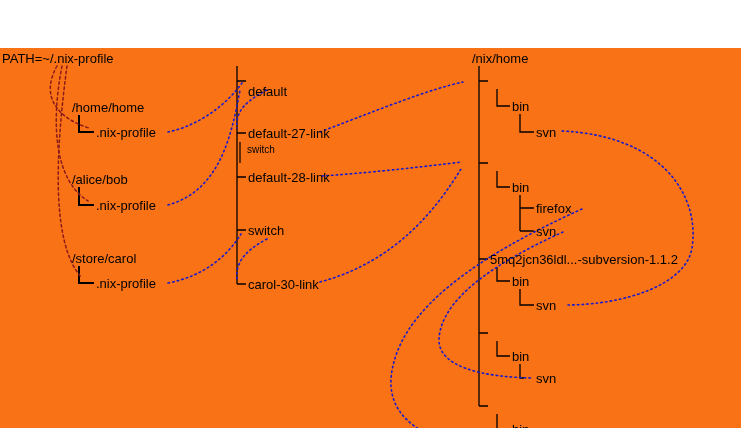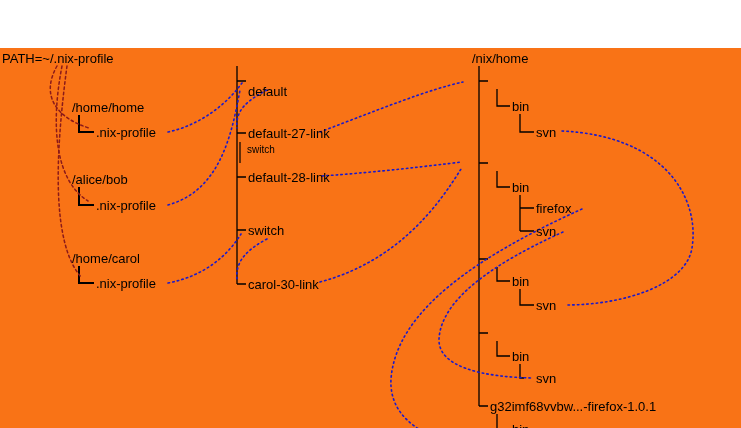--- a/index.html
+++ b/index.html
@@ -79,42 +79,42 @@
     <path class="sym" d="M 563,184 C 492,216 441,252 439,291 C 438,319 482,329 533,330" marker-end="url(#mb)" stroke="#1a1acd"></path>
 
     <path class="switch-arrow" d="M 240,94 V 115" marker-end="url(#mk)"></path>
   </svg>
 
   <div class="lbl" style="left:2px;top:3px">PATH=~/.nix-profile</div>
   <div class="lbl" style="left:72px;top:52px">/home/home</div>
   <div class="lbl" style="left:96px;top:77px">.nix-profile</div>
   <div class="lbl" style="left:72px;top:124px">/alice/bob</div>
   <div class="lbl" style="left:96px;top:150px">.nix-profile</div>
-  <div class="lbl" style="left:72px;top:203px">/home/carol</div>
+  <div class="lbl" style="left:72px;top:203px">/store/carol</div>
   <div class="lbl" style="left:96px;top:228px">.nix-profile</div>
 
   <div class="lbl" style="left:248px;top:36px">default</div>
   <div class="lbl" style="left:248px;top:78px">default-27-link</div>
   <div class="lbl small" style="left:247px;top:96px">switch</div>
   <div class="lbl" style="left:248px;top:122px">default-28-link</div>
   <div class="lbl" style="left:248px;top:175px">switch</div>
   <div class="lbl" style="left:248px;top:229px">carol-30-link</div>
 
   <div class="lbl" style="left:472px;top:3px">/nix/home</div>
 
   <div class="lbl" style="left:512px;top:51px">bin</div>
   <div class="lbl" style="left:536px;top:77px">svn</div>
 
   <div class="lbl" style="left:512px;top:132px">bin</div>
   <div class="lbl" style="left:536px;top:153px">firefox</div>
   <div class="lbl" style="left:536px;top:176px">svn</div>
 
+  <div class="lbl" style="left:490px;top:204px">5mq2jcn36ldl...-subversion-1.1.2</div>
   <div class="lbl" style="left:512px;top:226px">bin</div>
   <div class="lbl" style="left:536px;top:250px">svn</div>
 
   <div class="lbl" style="left:512px;top:301px">bin</div>
   <div class="lbl" style="left:536px;top:323px">svn</div>
 
-  <div class="lbl" style="left:490px;top:351px">g32imf68vvbw...-firefox-1.0.1</div>
   <div class="lbl" style="left:512px;top:374px">bin</div>
   <div class="lbl" style="left:536px;top:398px">firefox</div>
 
 </div>
 
 </body></html>

